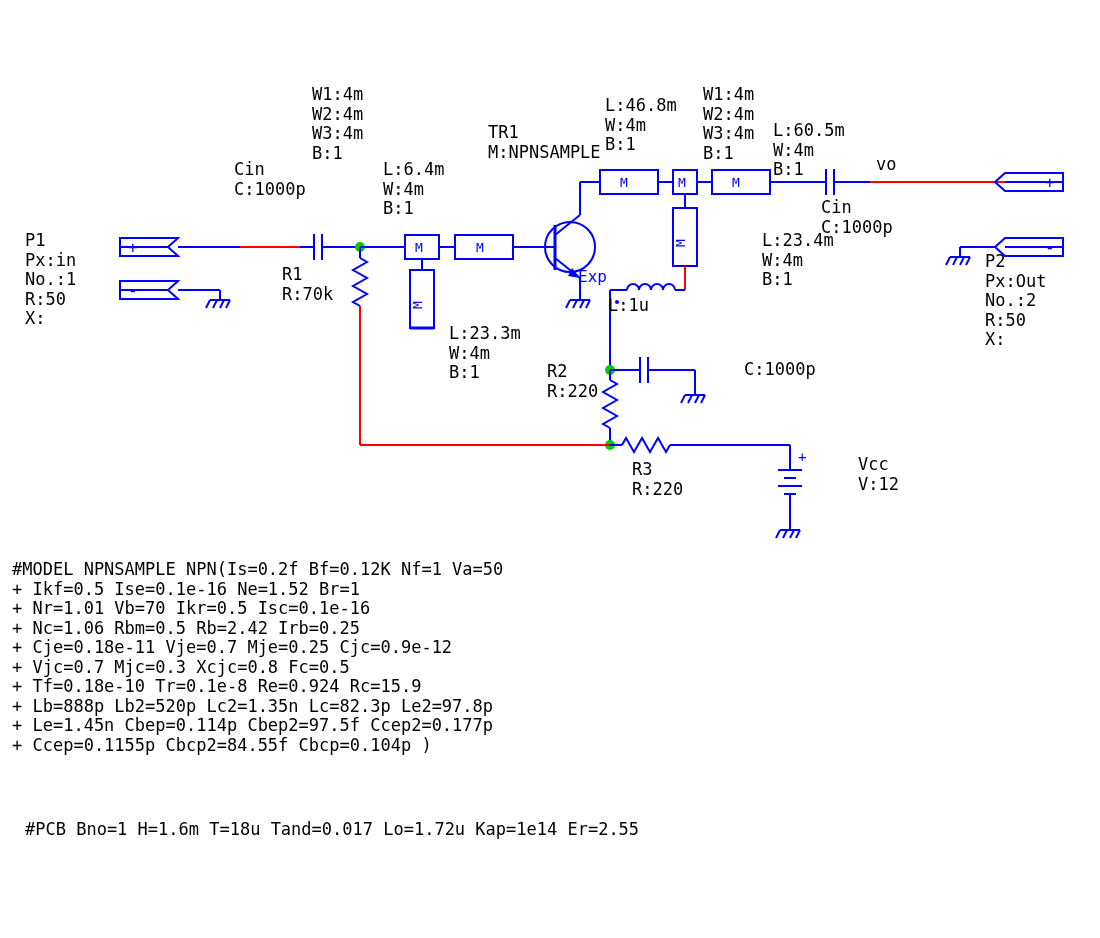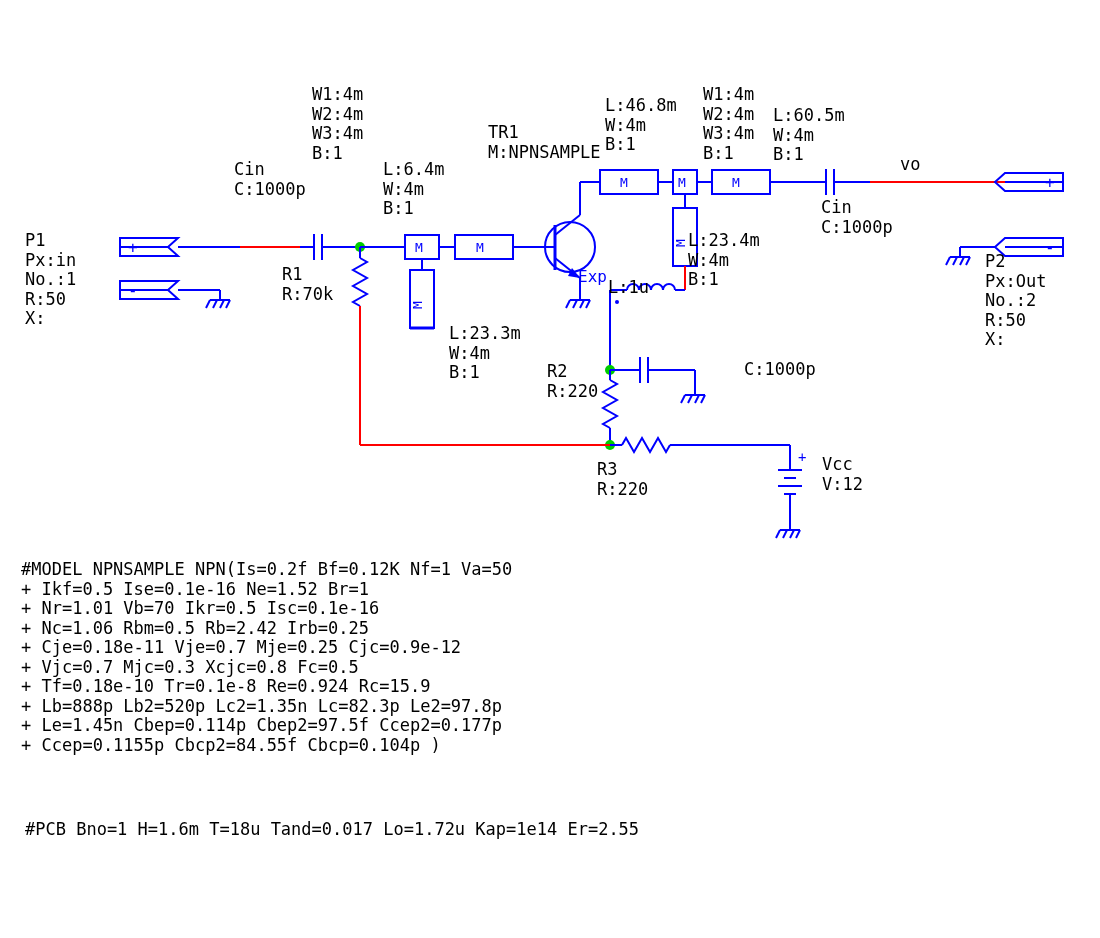--- a/index.html
+++ b/index.html
@@ -196,52 +196,52 @@
 
 <div class="lbl" style="left:605px;top:96px"><span>L:46.8m</span>
 <span>W:4m</span>
 <span>B:1</span></div>
 
 <div class="lbl" style="left:703px;top:85px"><span>W1:4m</span>
 <span>W2:4m</span>
 <span>W3:4m</span>
 <span>B:1</span></div>
 
-<div class="lbl" style="left:773px;top:106px"><span>L:60.5m</span>
-<span>W:4m</span>
-<span>B:1</span></div>
-
-<div class="lbl" style="left:688px;top:231px"><span>L:23.4m</span>
-<span>W:4m</span>
-<span>B:1</span></div>
-
-<div class="lbl" style="left:608px;top:278px">L:1u</div>
+<div class="lbl" style="left:773px;top:121px"><span>L:60.5m</span>
+<span>W:4m</span>
+<span>B:1</span></div>
+
+<div class="lbl" style="left:762px;top:231px"><span>L:23.4m</span>
+<span>W:4m</span>
+<span>B:1</span></div>
+
+<div class="lbl" style="left:608px;top:296px">L:1u</div>
 <div class="lbl" style="left:744px;top:360px">C:1000p</div>
 
 <div class="lbl" style="left:547px;top:362px"><span>R2</span>
 <span>R:220</span></div>
 
-<div class="lbl" style="left:597px;top:460px"><span>R3</span>
+<div class="lbl" style="left:632px;top:460px"><span>R3</span>
 <span>R:220</span></div>
 
-<div class="lbl" style="left:822px;top:455px"><span>Vcc</span>
+<div class="lbl" style="left:858px;top:455px"><span>Vcc</span>
 <span>V:12</span></div>
 
 <div class="lbl" style="left:821px;top:198px"><span>Cin</span>
 <span>C:1000p</span></div>
 
-<div class="lbl" style="left:900px;top:155px">vo</div>
+<div class="lbl" style="left:876px;top:155px">vo</div>
 
 <div class="lbl" style="left:985px;top:252px"><span>P2</span>
 <span>Px:Out</span>
 <span>No.:2</span>
 <span>R:50</span>
 <span>X:</span></div>
 
-<div class="lbl" style="left:21px;top:560px">#MODEL NPNSAMPLE NPN(Is=0.2f Bf=0.12K Nf=1 Va=50
+<div class="lbl" style="left:12px;top:560px">#MODEL NPNSAMPLE NPN(Is=0.2f Bf=0.12K Nf=1 Va=50
 + Ikf=0.5 Ise=0.1e-16 Ne=1.52 Br=1
 + Nr=1.01 Vb=70 Ikr=0.5 Isc=0.1e-16
 + Nc=1.06 Rbm=0.5 Rb=2.42 Irb=0.25
 + Cje=0.18e-11 Vje=0.7 Mje=0.25 Cjc=0.9e-12
 + Vjc=0.7 Mjc=0.3 Xcjc=0.8 Fc=0.5
 + Tf=0.18e-10 Tr=0.1e-8 Re=0.924 Rc=15.9
 + Lb=888p Lb2=520p Lc2=1.35n Lc=82.3p Le2=97.8p
 + Le=1.45n Cbep=0.114p Cbep2=97.5f Ccep2=0.177p
 + Ccep=0.1155p Cbcp2=84.55f Cbcp=0.104p )</div>
 <div class="lbl" style="left:25px;top:820px">#PCB Bno=1 H=1.6m T=18u Tand=0.017 Lo=1.72u Kap=1e14 Er=2.55</div>

